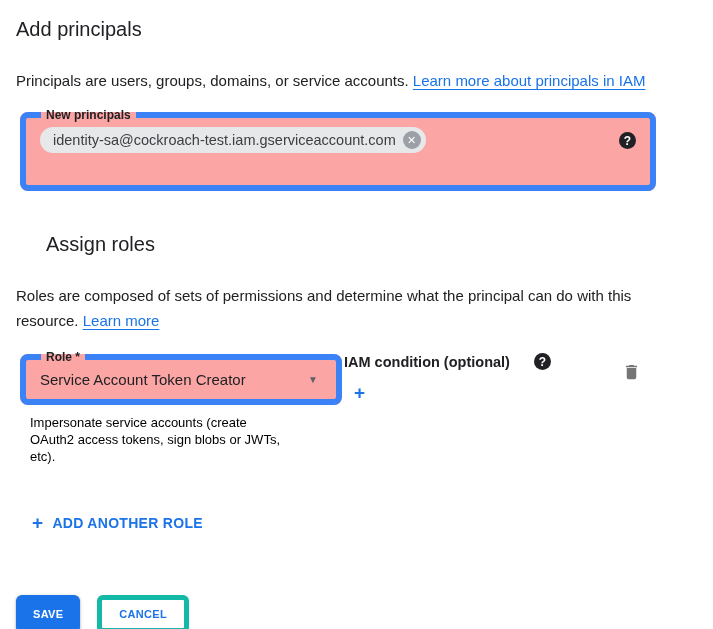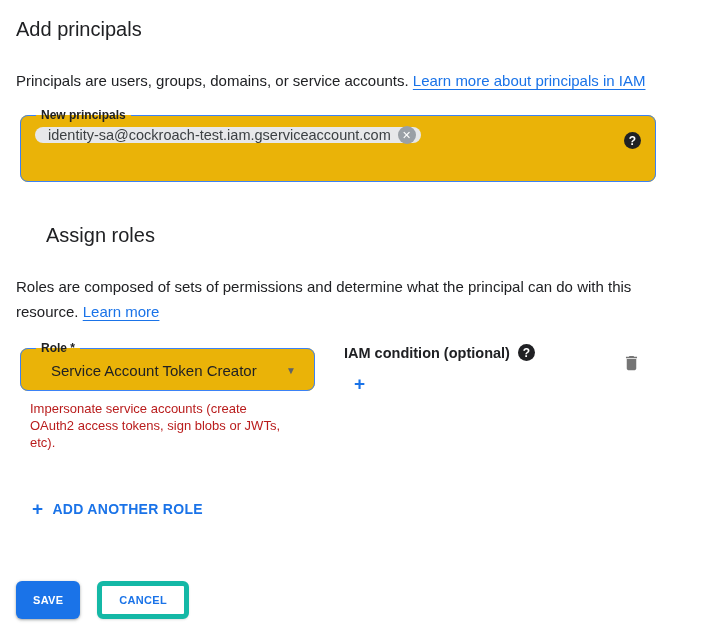--- a/index.html
+++ b/index.html
@@ -26,24 +26,24 @@
     margin-top: 26px;
   }
   a.link {
     color: #1a73e8;
     text-decoration: underline;
     text-underline-offset: 3px;
     cursor: pointer;
   }
   
   fieldset.outlined {
-    border: 1px solid #3b82f6;
+    border: 6px solid #3b82f6;
     border-radius: 8px;
     padding: 0 12px;
-    background: #eab308;
+    background: #fca5a5;
   }
   fieldset.outlined legend {
     font-size: 12px;
     font-weight: 700;
     color: #202124;
     padding: 0 5px;
     margin-left: 3px;
     line-height: 14px;
   }
   
@@ -57,21 +57,21 @@
     justify-content: space-between;
     align-items: flex-start;
     padding: 5px 2px 32px 2px;
   }
   .chip {
     display: inline-flex;
     align-items: center;
     gap: 7px;
     background: #e7e8ea;
     border-radius: 14px;
-    height: 16px;
+    height: 26px;
     padding: 0 5px 0 13px;
     font-size: 14.5px;
     color: #3c4043;
     white-space: nowrap;
   }
   .chip-close {
     width: 18px; height: 18px;
     border-radius: 50%;
     background: #9aa0a6;
     color: #ffffff;
@@ -101,41 +101,41 @@
   
   .assign-title { margin-top: 40px; margin-left: 30px; }
   
   .role-row {
     display: flex;
     align-items: flex-start;
     margin-top: 17px;
     width: 640px;
   }
   .role-col { width: 299px; margin-left: 4px; flex: none; }
-  .role-fieldset { width: 295px; cursor: pointer; }
+  .role-fieldset { width: 322px; cursor: pointer; }
   .role-value-row {
     display: flex;
     justify-content: space-between;
     align-items: center;
     padding: 7px 2px 11px 2px;
   }
-  .role-value { font-size: 15px; color: #202124; margin-left: 16px; }
+  .role-value { font-size: 15px; color: #202124; }
   .dropdown-arrow { font-size: 10px; color: #5f6368; margin-right: 4px; }
   .role-helper {
     margin: 9px 0 0 10px;
     width: 252px;
     font-size: 13px;
     line-height: 17px;
-    color: #b91c1c;
+    color: #000000;
   }
   .iam-col { margin-left: 25px; padding-top: 3px; }
   .iam-label-row {
     display: flex;
     align-items: center;
-    gap: 8px;
+    gap: 24px;
     font-size: 14.5px;
     font-weight: 700;
     color: #202124;
   }
   .text-btn {
     display: inline-flex;
     align-items: center;
     gap: 9px;
     border: none;
     background: transparent;

